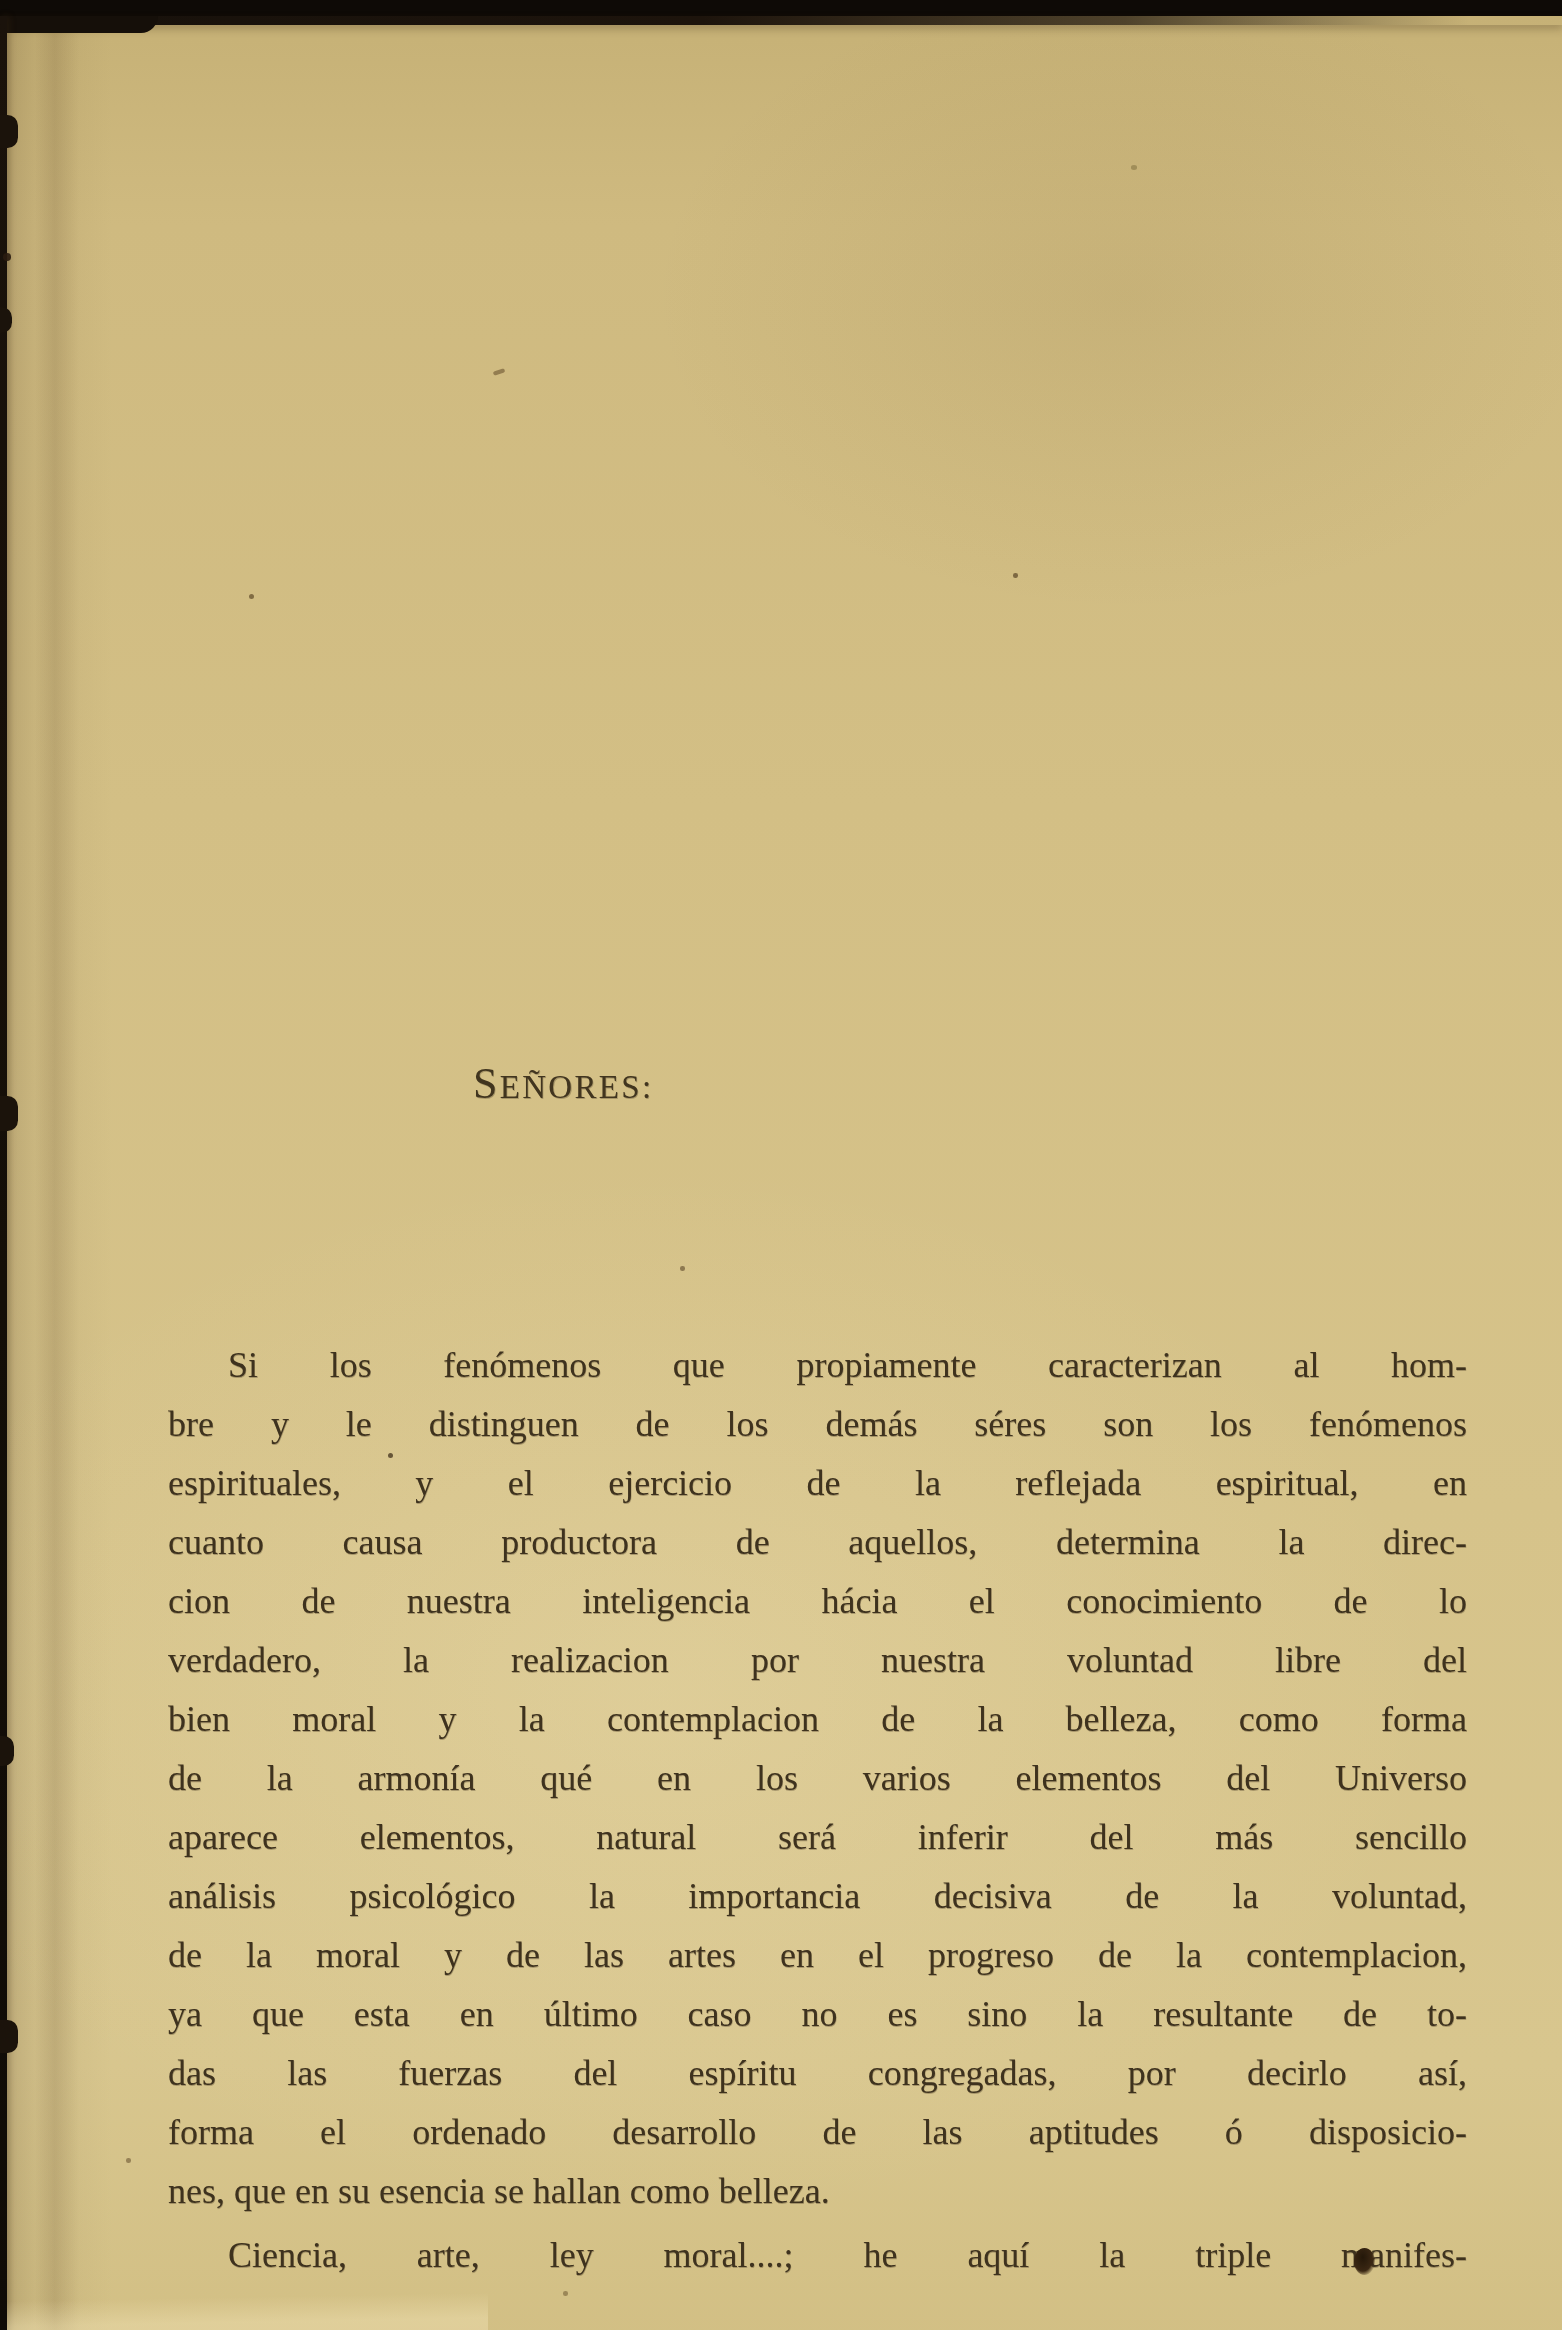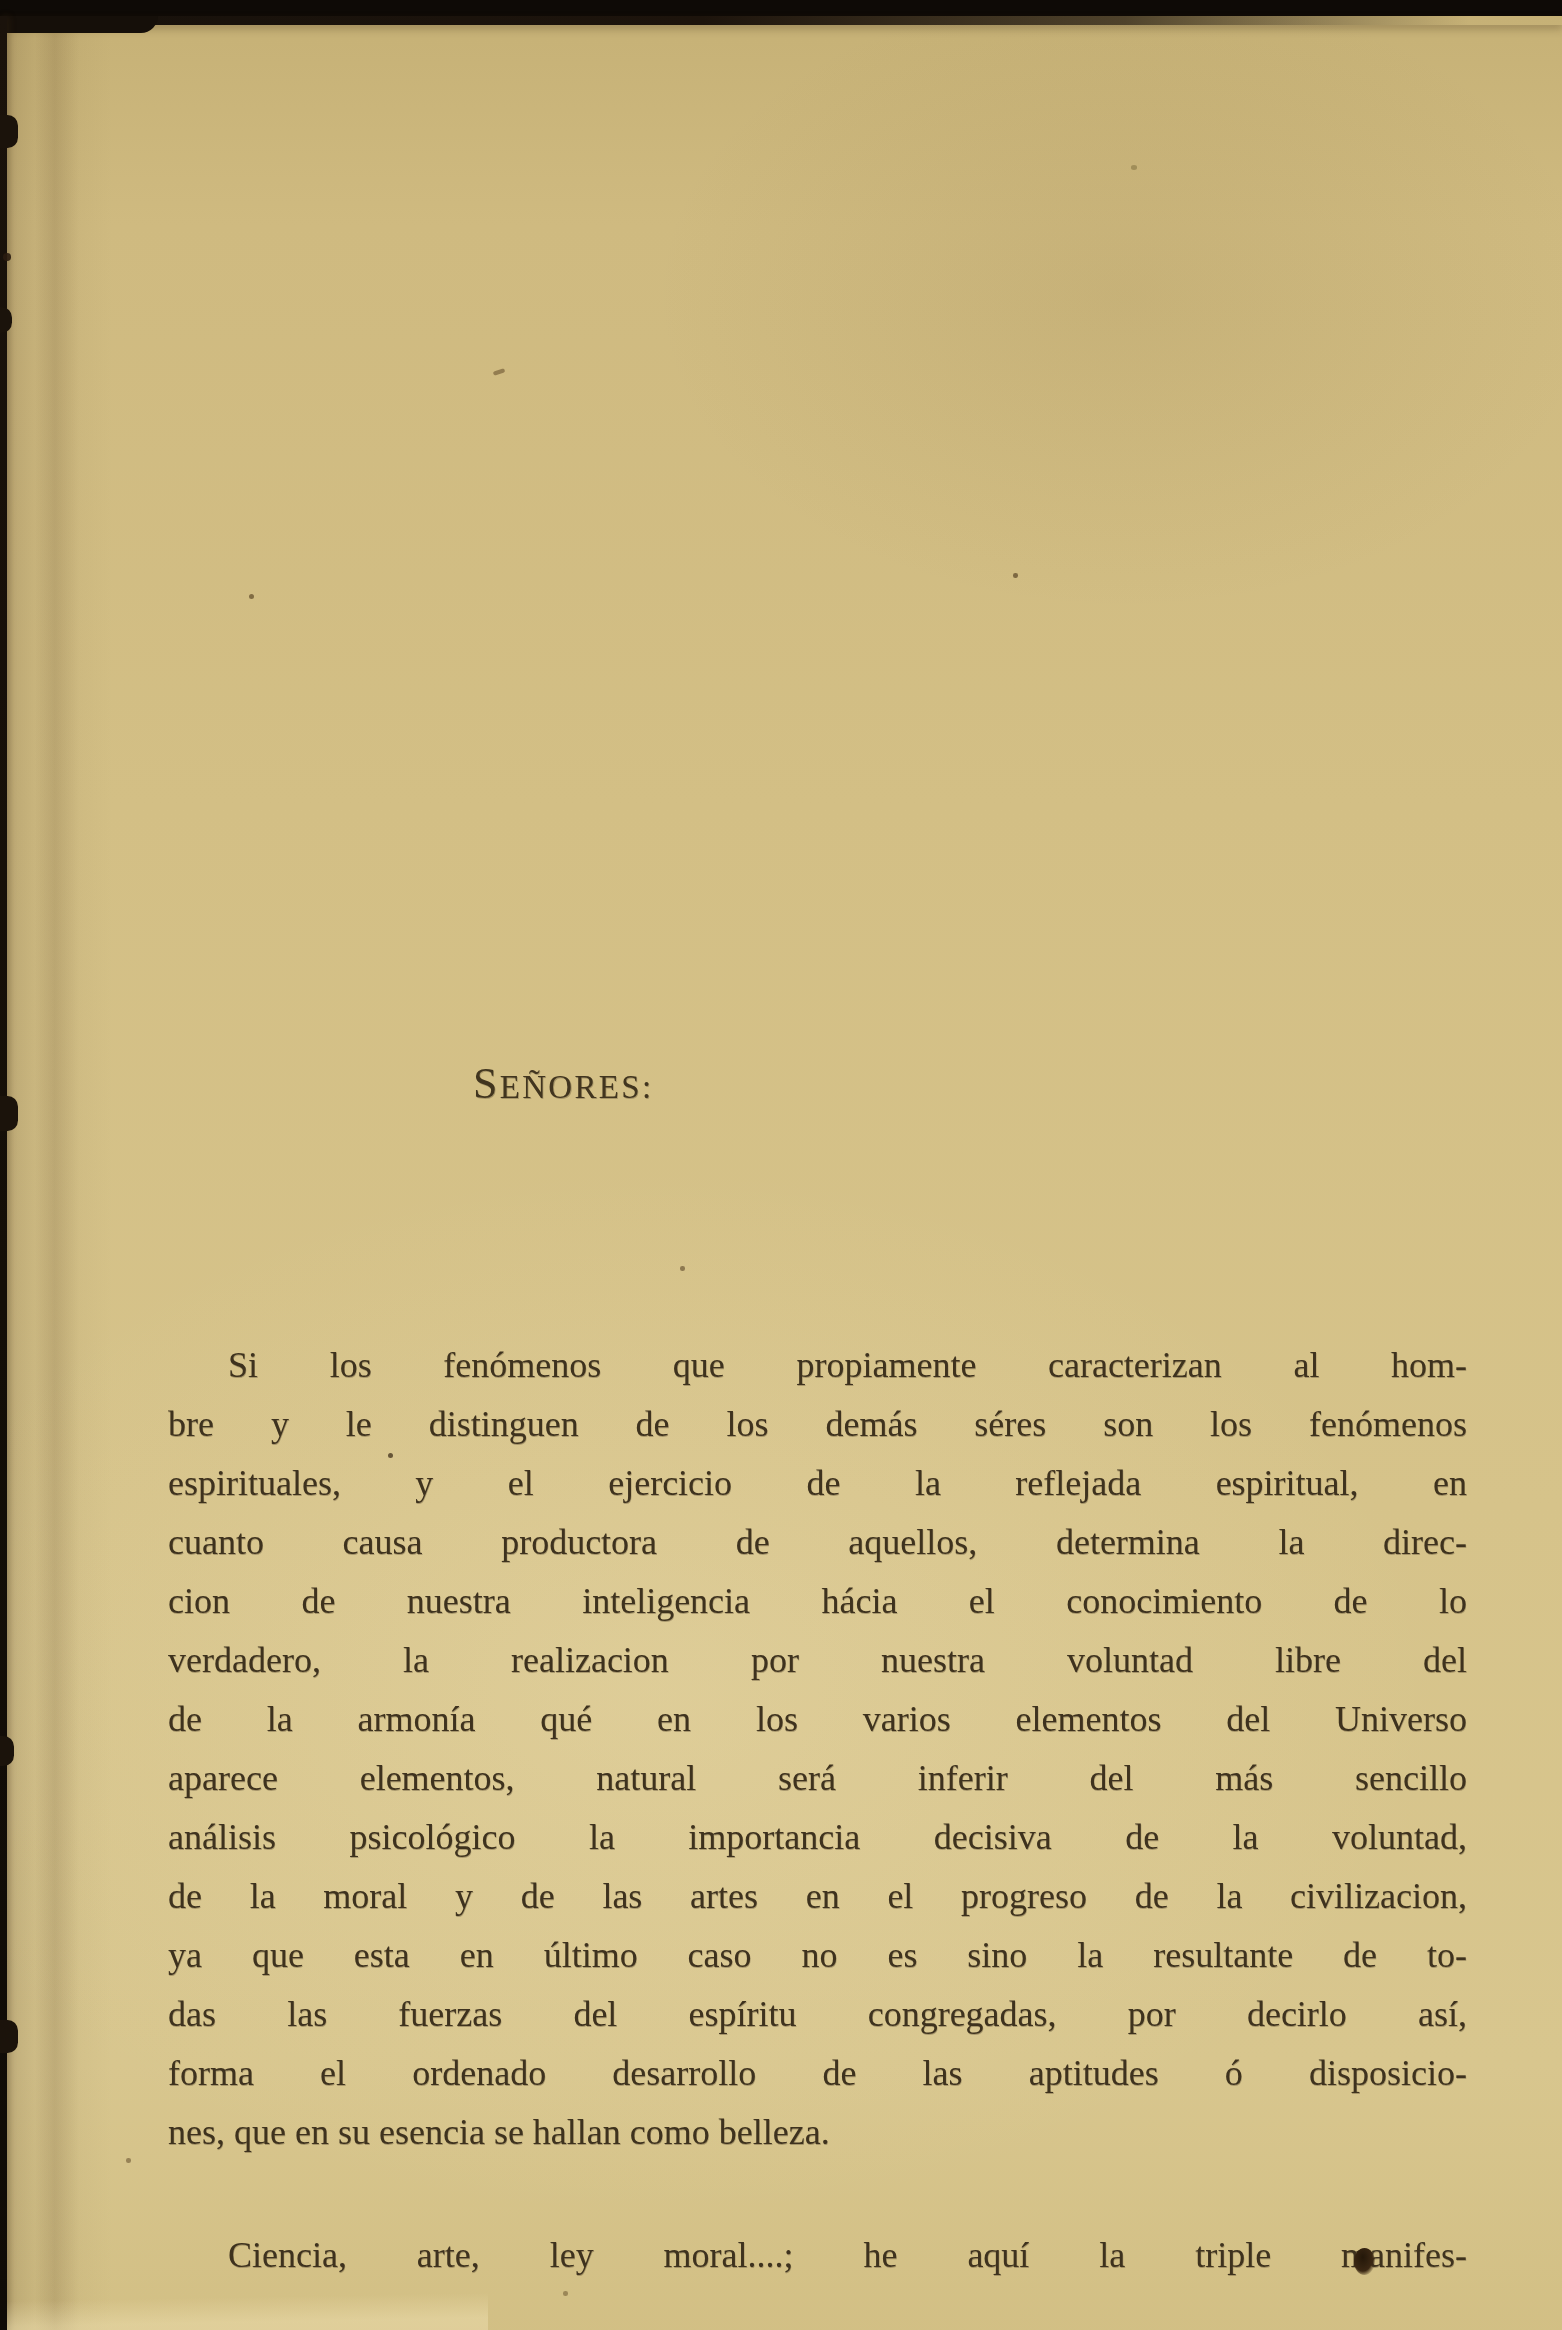--- a/index.html
+++ b/index.html
@@ -95,24 +95,25 @@
 
   <div class="heading"><span class="hd-initial">S</span><span class="hd-rest">EÑORES:</span></div>
 
   <div class="para para1">
     <div class="line indent">Si los fenómenos que propiamente caracterizan al hom-</div>
     <div class="line">bre y le distinguen de los demás séres son los fenómenos</div>
     <div class="line">espirituales, y el ejercicio de la reflejada espiritual, en</div>
     <div class="line">cuanto causa productora de aquellos, determina la direc-</div>
     <div class="line">cion de nuestra inteligencia hácia el conocimiento de lo</div>
     <div class="line">verdadero, la realizacion por nuestra voluntad libre del</div>
+    <div class="line">bien moral y la contemplacion de la belleza, como forma</div>
     <div class="line">de la armonía qué en los varios elementos del Universo</div>
     <div class="line">aparece elementos, natural será inferir del más sencillo</div>
     <div class="line">análisis psicológico la importancia decisiva de la voluntad,</div>
-    <div class="line">de la moral y de las artes en el progreso de la civilizacion,</div>
+    <div class="line">de la moral y de las artes en el progreso de la contemplacion,</div>
     <div class="line">ya que esta en último caso no es sino la resultante de to-</div>
     <div class="line">das las fuerzas del espíritu congregadas, por decirlo así,</div>
     <div class="line">forma el ordenado desarrollo de las aptitudes ó disposicio-</div>
     <div class="line last-line">nes, que en su esencia se hallan como belleza.</div>
   </div>
 
   <div class="para para2">
     <div class="line indent">Ciencia, arte, ley moral....; he aquí la triple manifes-</div>
   </div>
 

